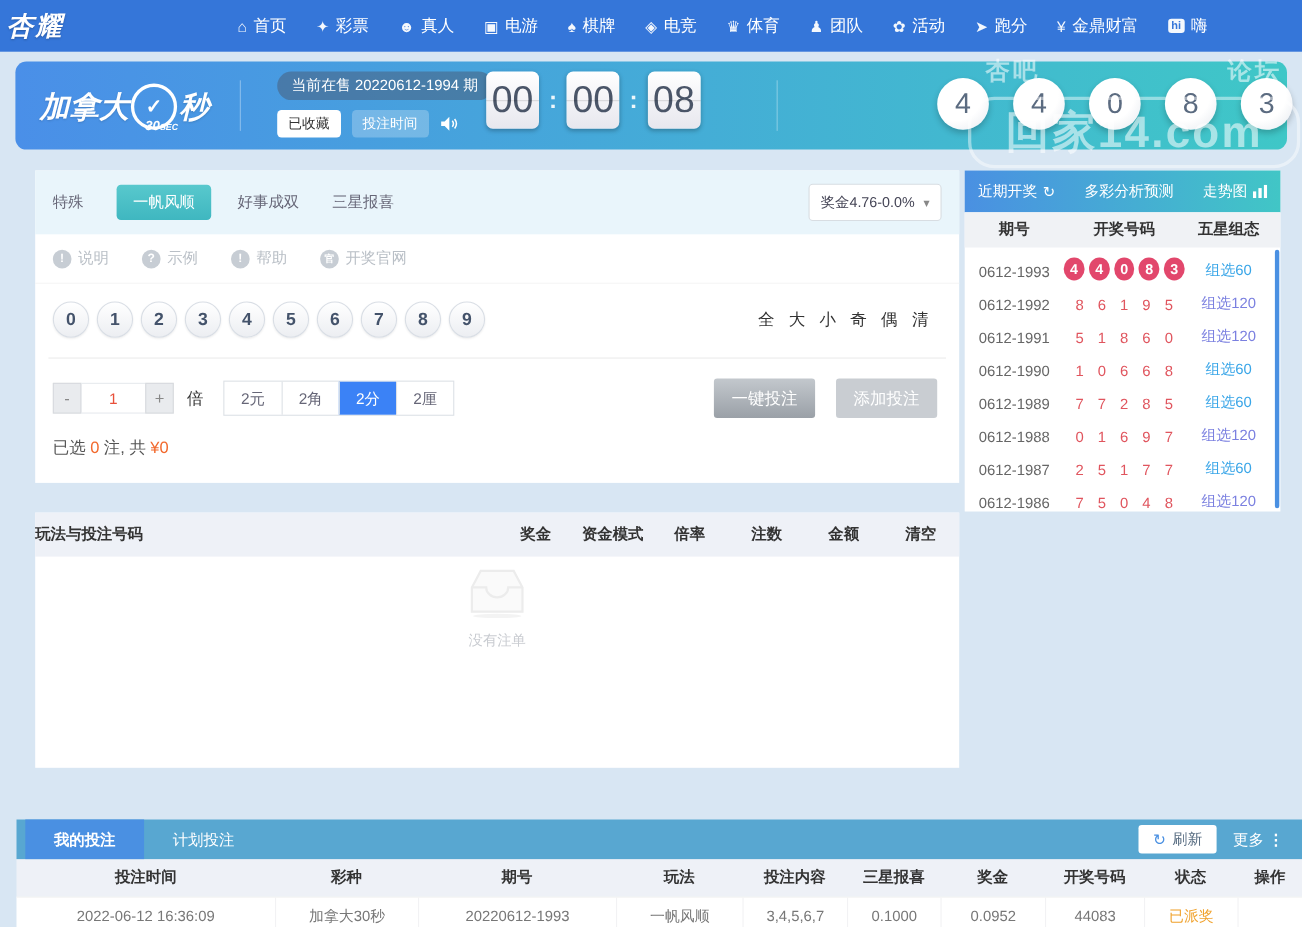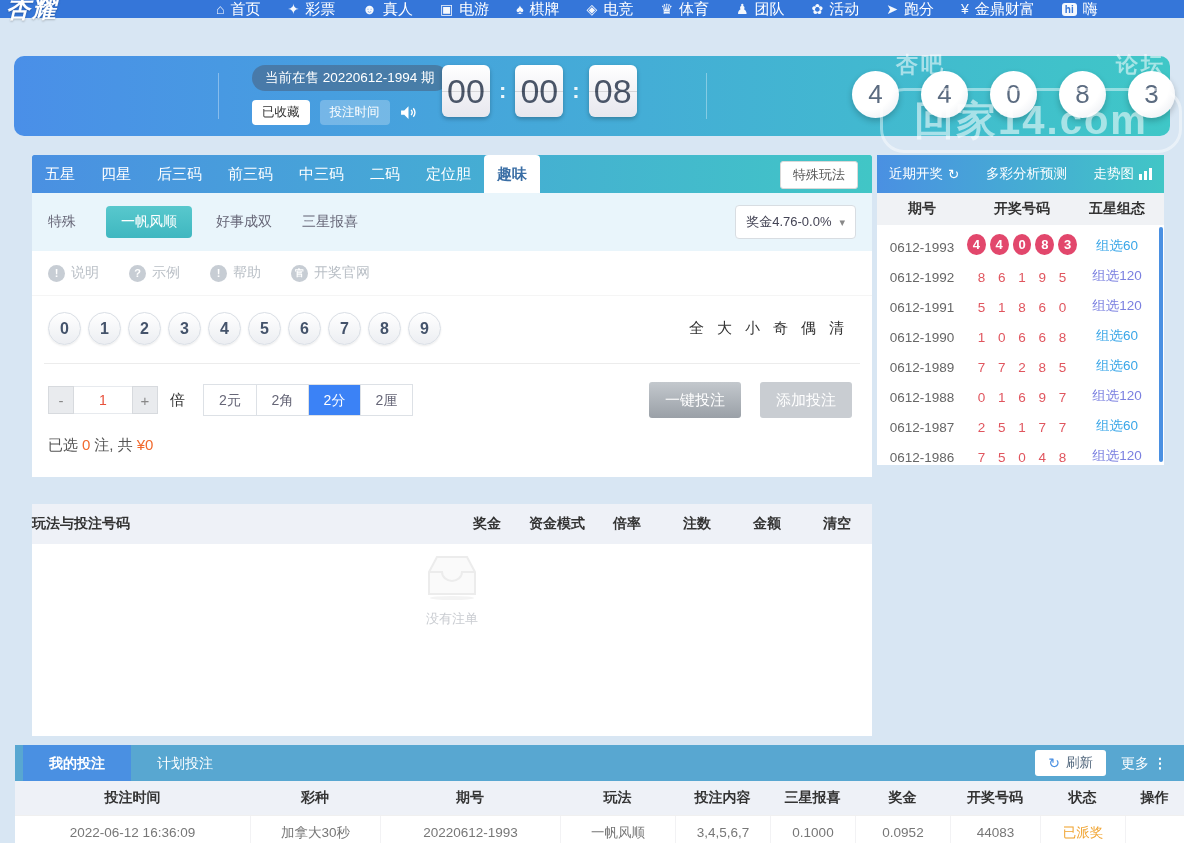--- a/index.html
+++ b/index.html
@@ -1,20 +1,20 @@
 <!DOCTYPE html>
 <html><head>
 <meta charset="utf-8">
 <style>
   * { margin:0; padding:0; box-sizing:border-box; }
   body { background:#c9d9e8; font-family:"Liberation Sans", sans-serif; }
   .page { position:relative; width:1184px; height:843px; background:#d8e6f3; overflow:hidden; }
 
   
-  .topbar { position:absolute; top:0; left:0; right:0; height:18px; background:#3576d9; display:flex; align-items:center; }
+  .topbar { position:absolute; top:0; left:0; right:0; height:47px; background:#3576d9; display:flex; align-items:center; }
   .logo { margin-left:6px; color:#fff; font-size:24px; font-weight:bold; font-style:italic; letter-spacing:2px; text-shadow:0 1px 2px rgba(0,0,0,.25); }
   .nav-items { position:absolute; left:216px; display:flex; gap:27px; white-space:nowrap; }
   .nav-item { display:flex; align-items:center; gap:6px; color:#fff; font-size:15px; cursor:pointer; }
   .nav-ico { font-size:14px; opacity:.95; }
   .nav-ico.boxed { background:#fff; color:#3576d9; font-size:10px; font-weight:bold; border-radius:3px; padding:1px 3px; }
 
   
   .hero { position:absolute; top:56px; left:14px; width:1156px; height:80px; border-radius:10px;
           background:linear-gradient(90deg,#4a8fe8,#3fc7c7); }
   .brand { position:absolute; left:22px; top:20px; display:flex; align-items:center; color:#fff; font-weight:bold; }
@@ -180,20 +180,28 @@
           <span>金鼎财富</span>
         </a>
       <a class="nav-item">
           <span class="nav-ico boxed">hi</span>
           <span>嗨</span>
         </a>
     </div>
   </nav>
 
   <section class="hero">
+    <div class="brand">
+      <span class="brand-name">加拿大</span>
+      <span class="brand-clock">
+        <span>✓</span>
+        <span class="brand-30"><span>30</span><small>SEC</small></span>
+      </span>
+      <span class="brand-sec">秒</span>
+    </div>
     <div class="hero-div" style="left:204px;"></div>
     <div class="sale-block">
       <span class="sale-badge">当前在售 20220612-1994 期</span>
       <div class="sale-row2">
         <span class="pill-white">已收藏</span>
         <span class="pill-ghost">投注时间</span>
         <svg width="17" height="15" viewBox="0 0 16 14" style="cursor:pointer;">
           <path d="M1 5h3l4-4v12l-4-4H1z" fill="#fff"></path>
           <path d="M10.5 4.5a4 4 0 010 5 M12.5 3a6.5 6.5 0 010 8" stroke="#fff" fill="none" stroke-width="1.3"></path>
         </svg>
@@ -219,31 +227,20 @@
   <div class="watermark">
     <div class="wm-top">
       <span>杏吧</span>
       <span>论坛</span>
     </div>
     <div class="wm-main">回家14.com</div>
   </div>
 
   <section class="panel-left">
     <div class="card-top">
-      <div class="ptabbar">
-        <span class="ptab">五星</span>
-        <span class="ptab">四星</span>
-        <span class="ptab">后三码</span>
-        <span class="ptab">前三码</span>
-        <span class="ptab">中三码</span>
-        <span class="ptab">二码</span>
-        <span class="ptab">定位胆</span>
-        <span class="ptab active">趣味</span>
-        <button class="special-btn">特殊玩法</button>
-      </div>
       <div class="subrow">
         <span class="stab">特殊</span>
         <span class="stab active">一帆风顺</span>
         <span class="stab">好事成双</span>
         <span class="stab">三星报喜</span>
         <span class="bonus-select">
           <span>奖金4.76-0.0%</span>
           <span class="chev">▾</span>
         </span>
       </div>

